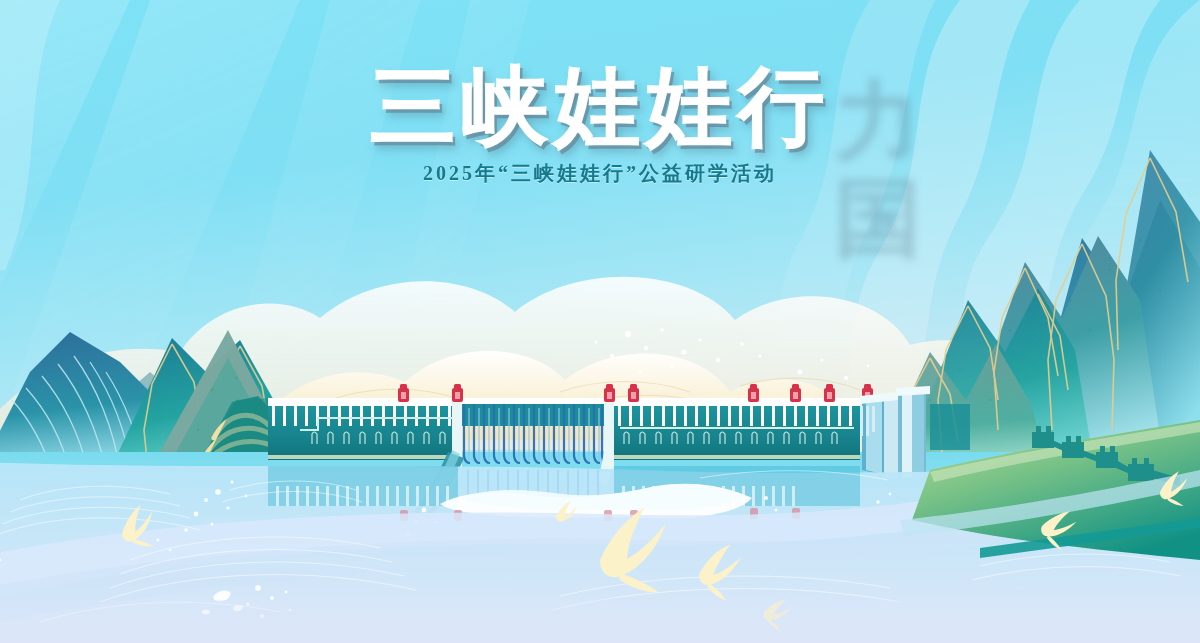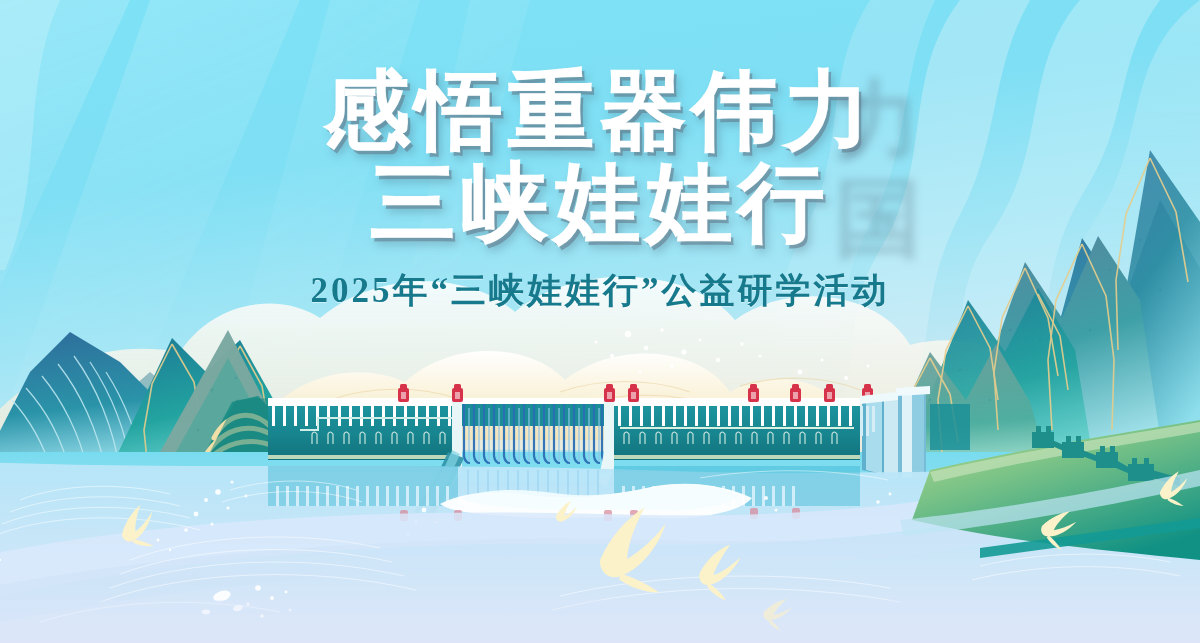--- a/index.html
+++ b/index.html
@@ -29,22 +29,21 @@
     letter-spacing:6px;
     text-shadow:
       3px 4px 0 rgba(96,118,134,.55),
       5px 7px 10px rgba(70,95,115,.35);
     -webkit-text-stroke:1px rgba(255,255,255,.9);
     white-space:nowrap;
   }
   .title-line.second{margin-top:-4px;}
   .subtitle{
     display:block;
-    margin-top:22px;
-    font-size:35px;
+    font-size:20px;
     line-height:38px;
     font-weight:bold;
     letter-spacing:3px;
     color:#16798c;
     font-family:"Liberation Serif","DejaVu Serif",serif;
     white-space:nowrap;
     text-shadow:0 1px 0 rgba(255,255,255,.45);
   }
 
   
@@ -712,18 +711,17 @@
       </g>
 
       <rect x="0" y="600" width="1200" height="43" fill="#dbe4f8" opacity="0.35"></rect>
     </g>
   </svg>
 
   <div class="ghost g1">力</div>
   <div class="ghost g2">国</div>
 
   <div class="title-wrap">
-    <span class="title-line">感悟重器伟力</span>
     <span class="title-line second">三峡娃娃行</span>
     <span class="subtitle">2025年“三峡娃娃行”公益研学活动</span>
   </div>
 
 </div>
 
 </body></html>

